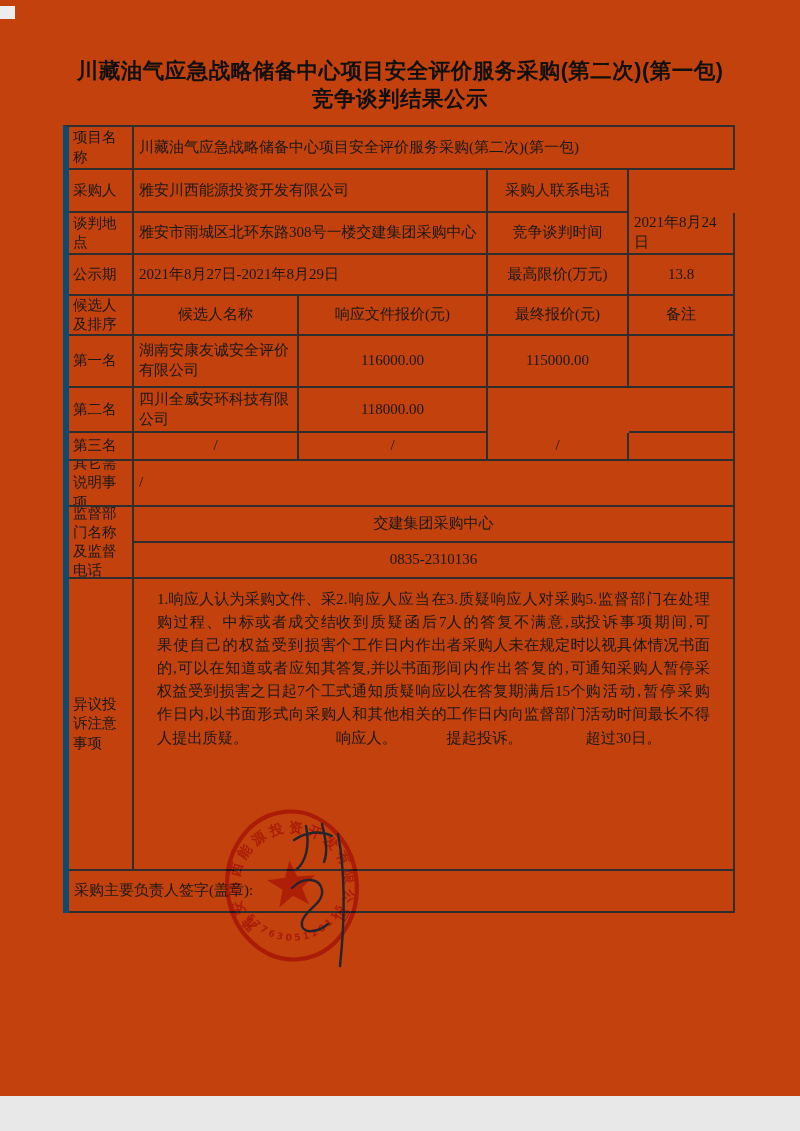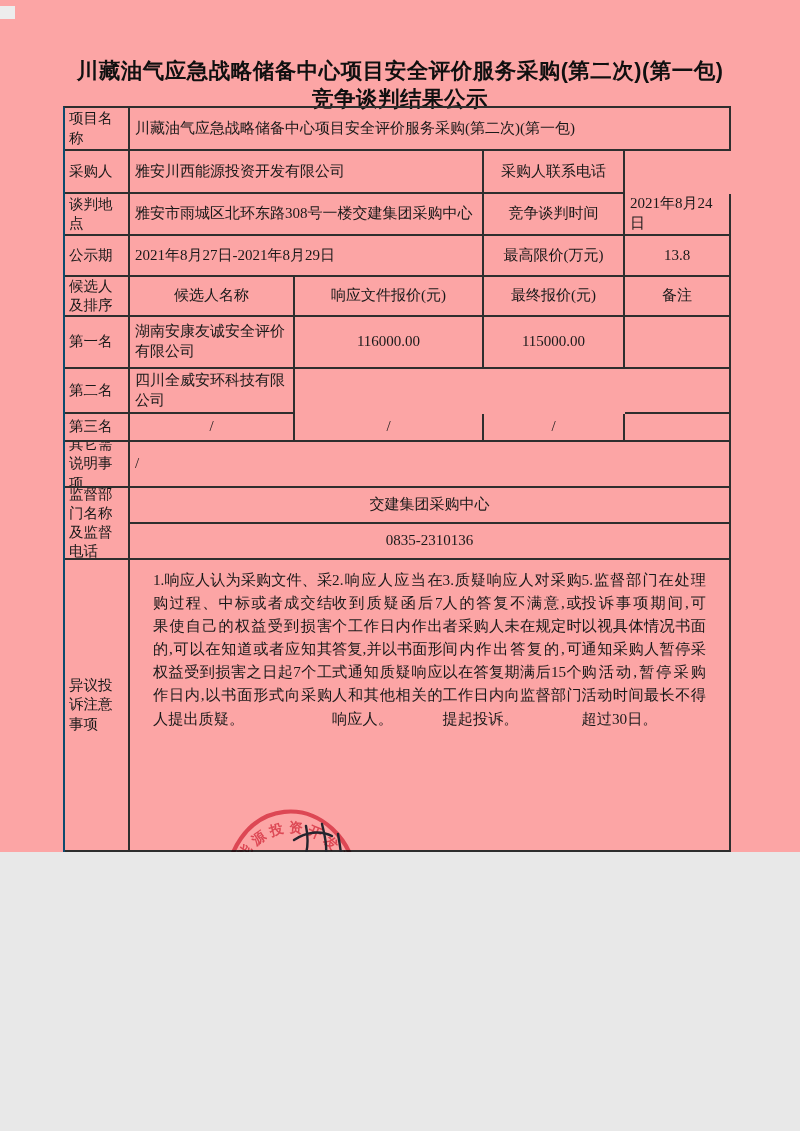--- a/index.html
+++ b/index.html
@@ -1,32 +1,32 @@
 <!DOCTYPE html>
 <html><head>
 <meta charset="utf-8">
 <style>
   html,body{margin:0;padding:0;background:#e8e8e8;}
   .page{
-    position:relative;width:800px;height:852px;margin:0 auto;
-    background:#fca5a5;overflow:hidden;
+    position:relative;width:800px;height:1096px;margin:0 auto;
+    background:#c2410c;overflow:hidden;
     font-family:"Liberation Serif","DejaVu Serif",serif;color:#191919;text-decoration:underline;
   }
   .corner-mark{position:absolute;left:0;top:6px;width:15px;height:13px;background:#ededed;}
   .title{
     position:absolute;top:57px;left:0;width:100%;text-align:center;
     font-family:"Liberation Sans","DejaVu Sans",sans-serif;
     font-weight:bold;font-size:21.5px;line-height:28px;color:#101010;letter-spacing:.5px;
   }
   .doc-table{
-    position:absolute;left:63px;top:106px;
+    position:absolute;left:63px;top:125px;
     display:grid;
     grid-template-columns:65px 165px 189px 141px 106px;
     grid-template-rows:43px 43px 42px 41px 40px 52px 45px 28px 46px 36px 36px 292px 42px;
-    border-top:2px solid #2e2e2e;border-left:2px solid #0c4a6e;
+    border-top:2px solid #2e2e2e;border-left:6px solid #0c4a6e;
   }
   .cell{
     border-right:2px solid #2e2e2e;border-bottom:2px solid #2e2e2e;
     box-sizing:border-box;display:flex;align-items:center;
     font-size:15px;line-height:1.32;padding:2px 5px;overflow:hidden;
   }
   .center{justify-content:center;text-align:left;}
   .label{padding:2px 2px 2px 4px;font-size:14.5px;word-break:break-all;}
   .wrap{word-break:break-all;}
   .objection-content{
@@ -82,20 +82,21 @@
     <div class="cell center" style="grid-area:5/5/6/6">备注</div>
 
     <div class="cell label" style="grid-area:6/1/7/2">第一名</div>
     <div class="cell wrap" style="grid-area:6/2/7/3">湖南安康友诚安全评价有限公司</div>
     <div class="cell center" style="grid-area:6/3/7/4">116000.00</div>
     <div class="cell center" style="grid-area:6/4/7/5">115000.00</div>
     <div class="cell center" style="grid-area:6/5/7/6"></div>
 
     <div class="cell label" style="grid-area:7/1/8/2">第二名</div>
     <div class="cell wrap" style="grid-area:7/2/8/3">四川全威安环科技有限公司</div>
+    <div class="cell center" style="grid-area:7/3/8/4">118000.00</div>
     <div class="cell center" style="grid-area:7/5/8/6"></div>
 
     <div class="cell label" style="grid-area:8/1/9/2">第三名</div>
     <div class="cell center" style="grid-area:8/2/9/3">/</div>
     <div class="cell center" style="grid-area:8/3/9/4">/</div>
     <div class="cell center" style="grid-area:8/4/9/5">/</div>
     <div class="cell center" style="grid-area:8/5/9/6"></div>
 
     <div class="cell label" style="grid-area:9/1/10/2">其它需说明事项</div>
     <div class="cell" style="grid-area:9/2/10/6">/</div>

